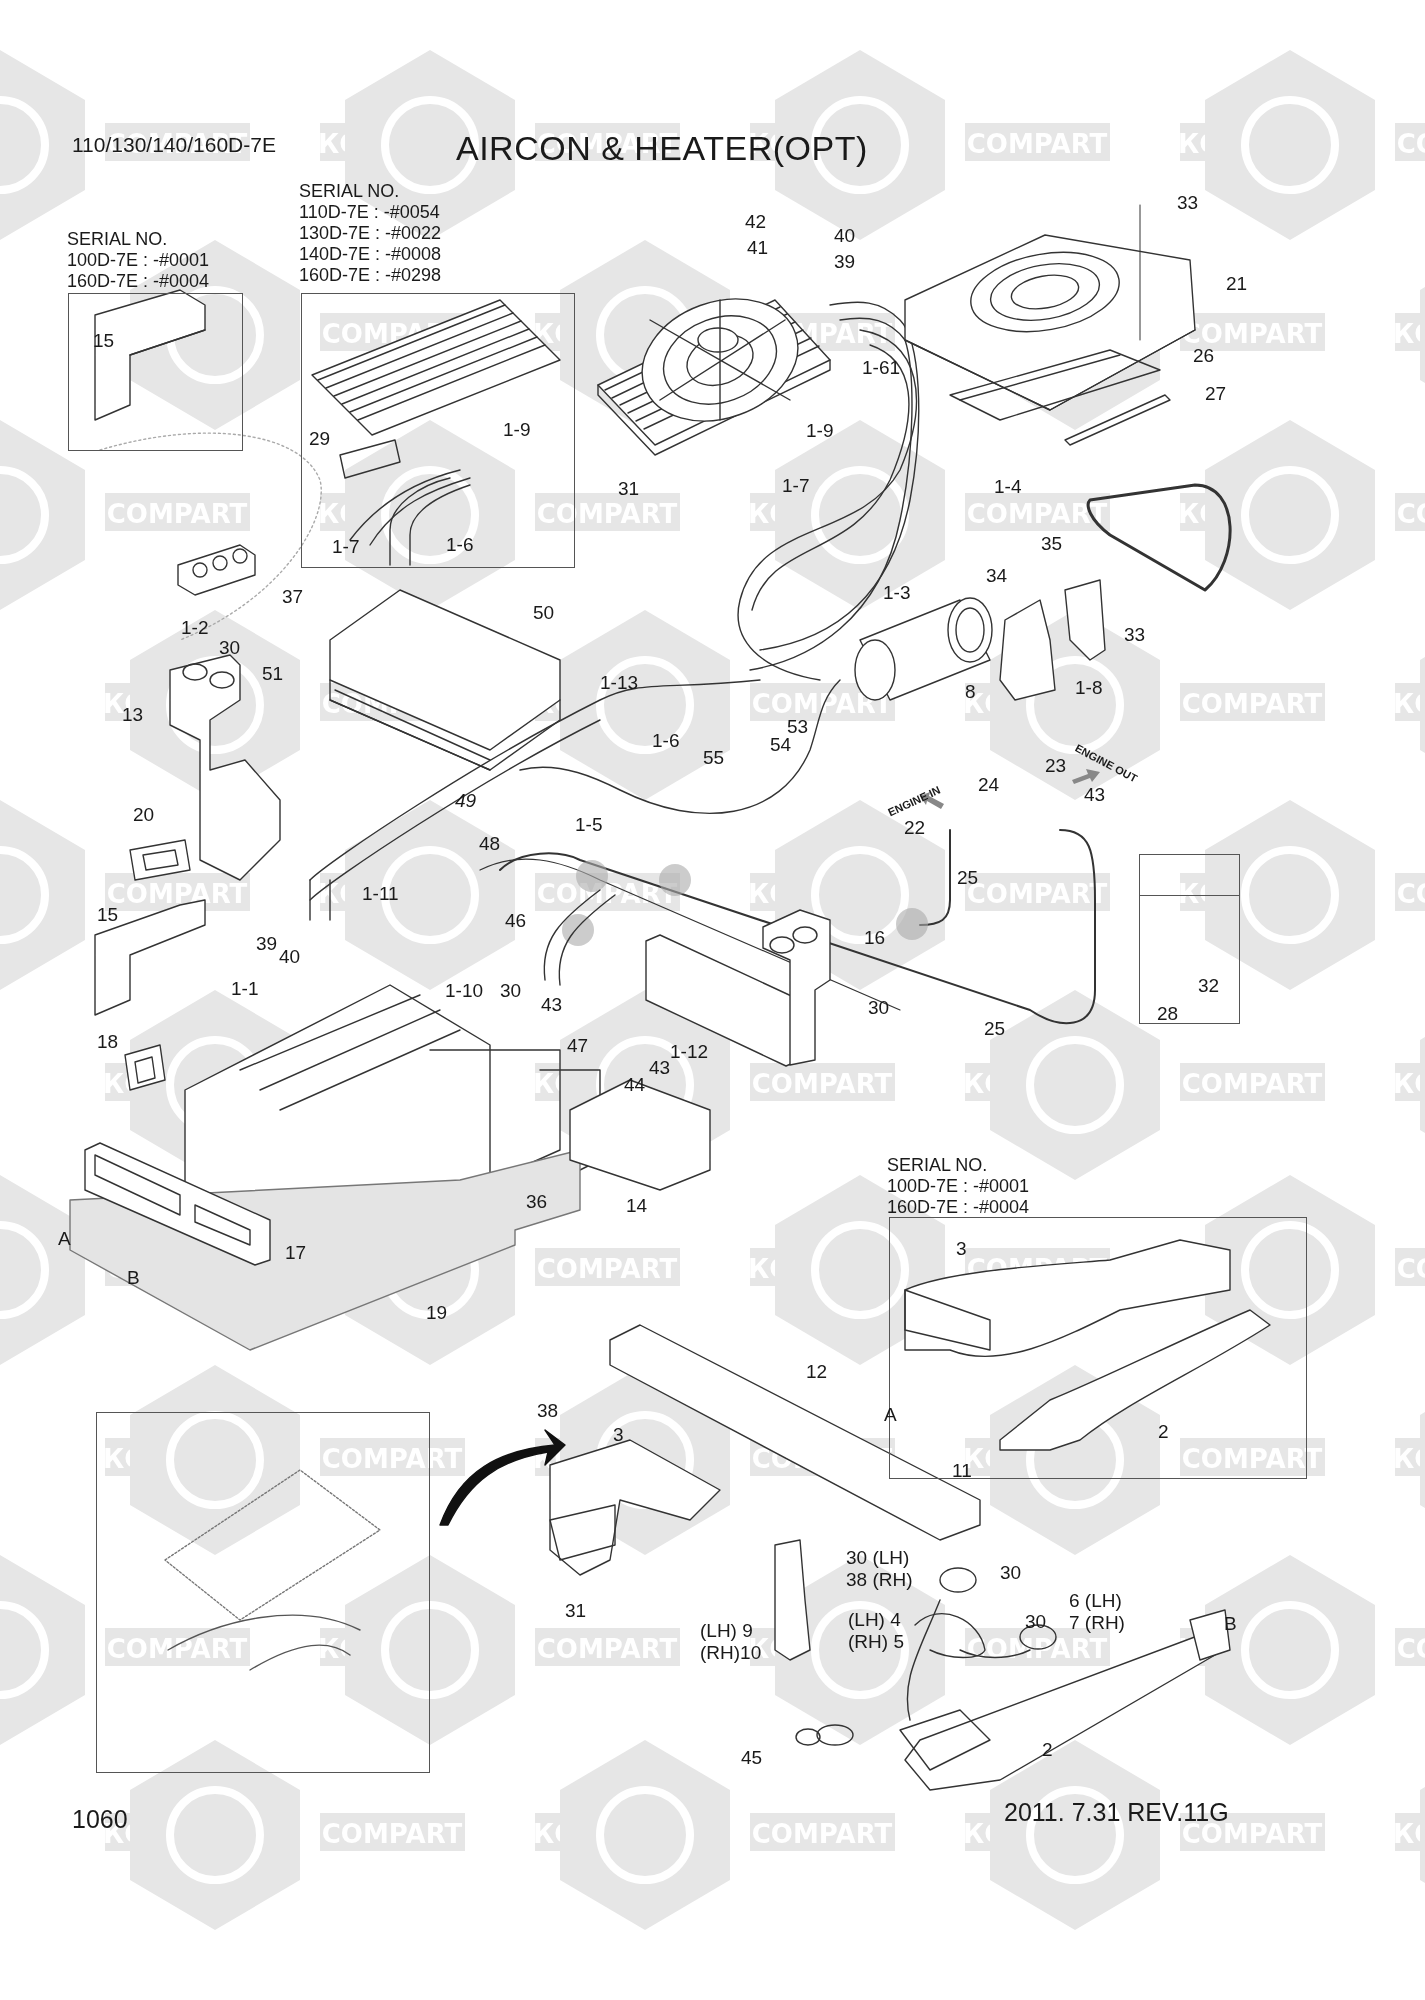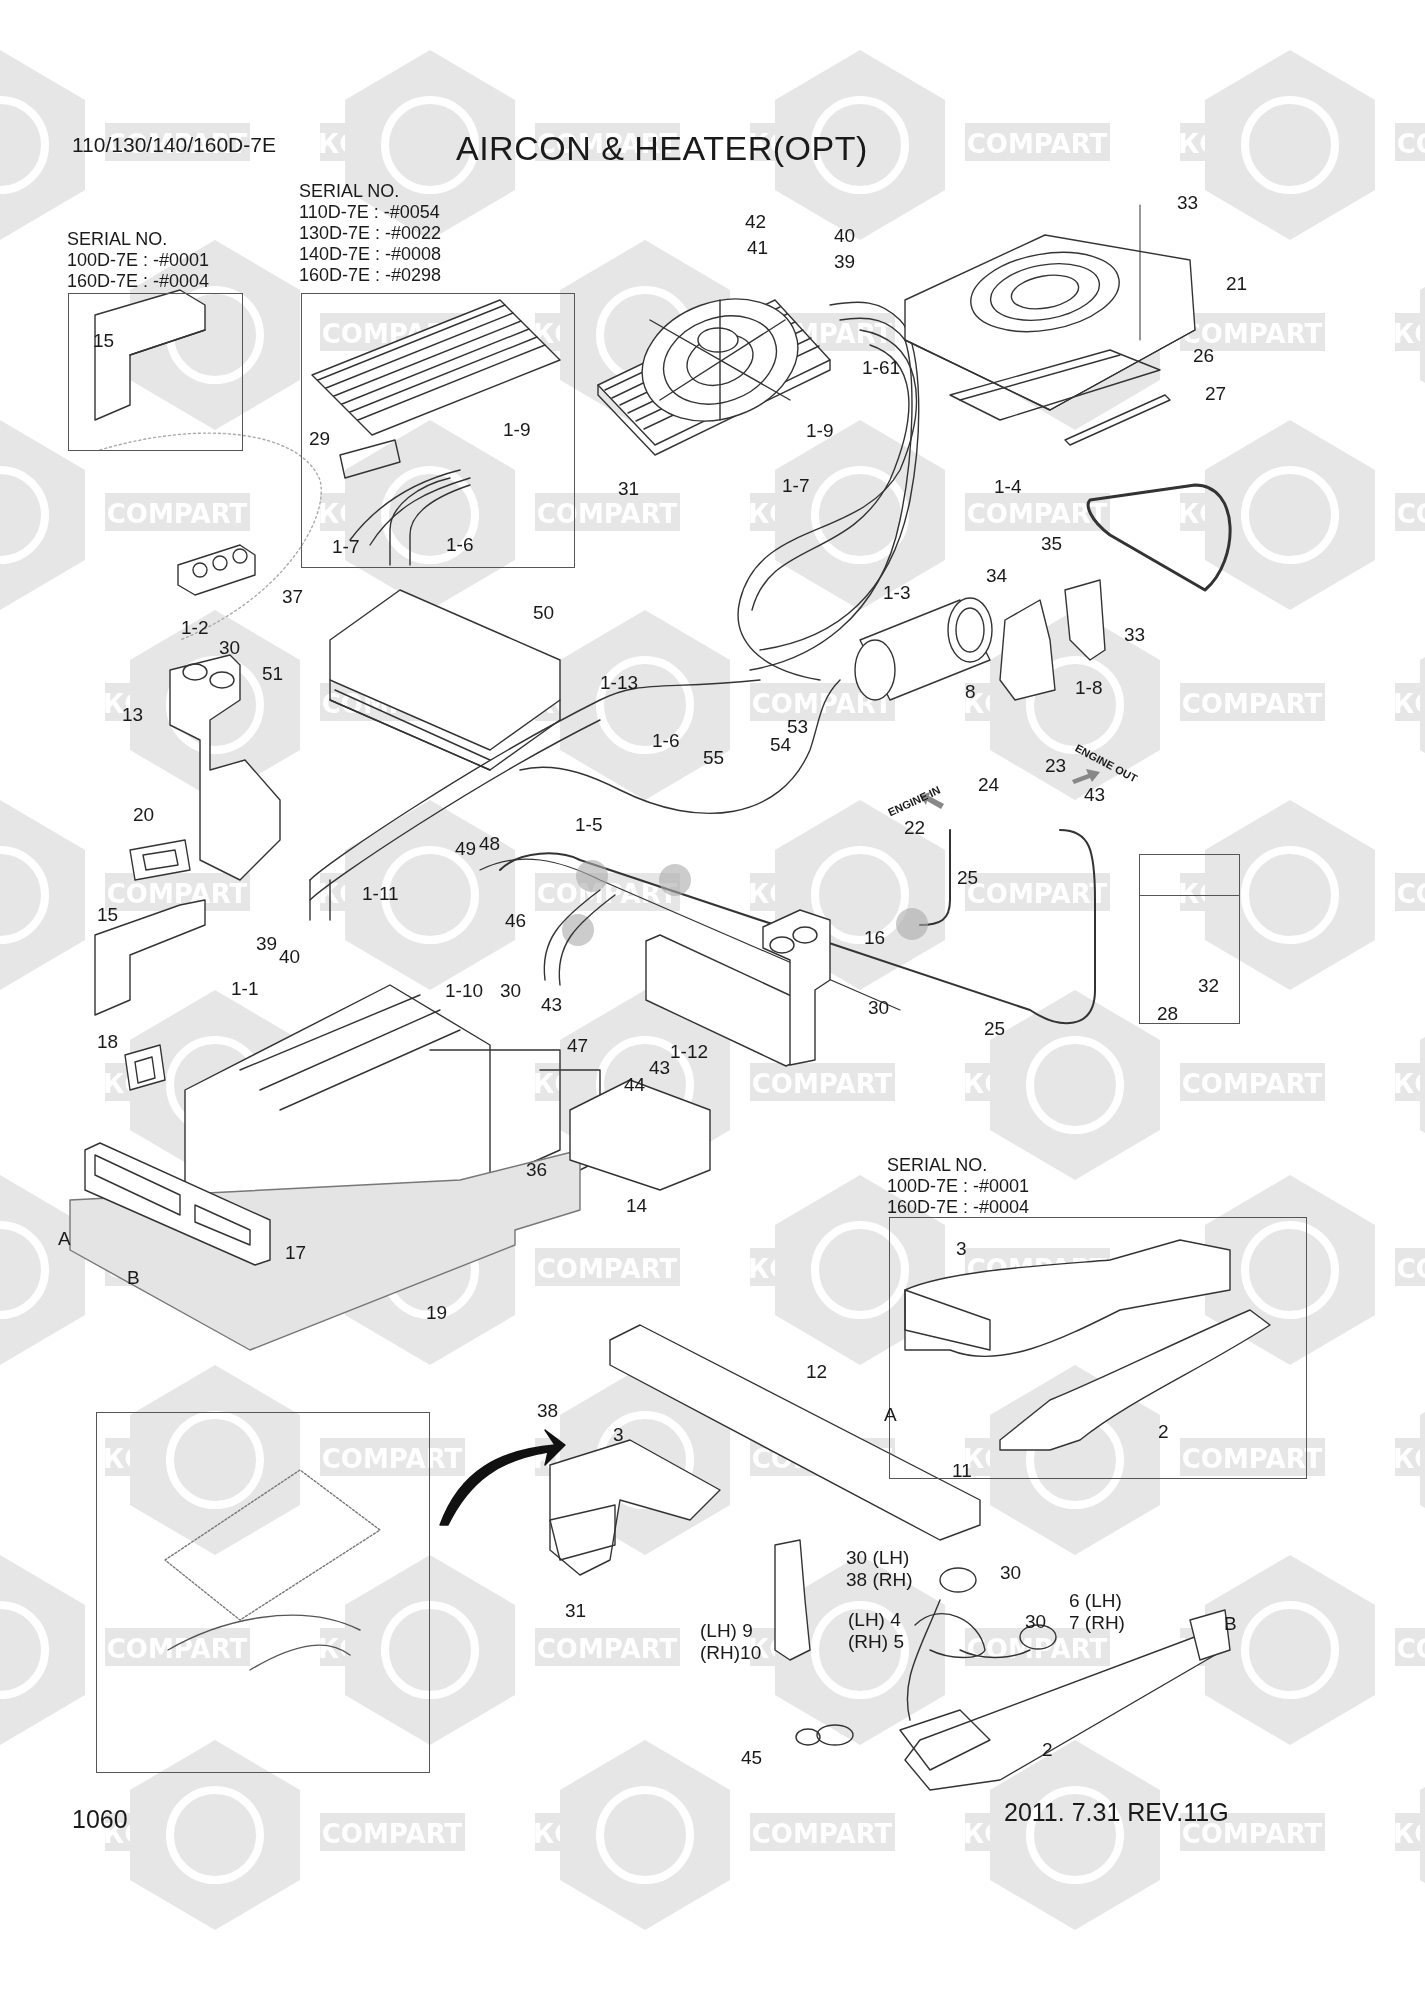--- a/index.html
+++ b/index.html
@@ -632,21 +632,21 @@
     <div class="lbl" style="left: 787px; top: 717px;">53</div>
     <div class="lbl" style="left: 770px; top: 735px;">54</div>
     <div class="lbl" style="left: 703px; top: 748px;">55</div>
     <div class="lbl" style="left: 652px; top: 731px;">1-6</div>
     <div class="lbl" style="left: 1045px; top: 756px;">23</div>
     <div class="lbl" style="left: 978px; top: 775px;">24</div>
     <div class="lbl" style="left: 1084px; top: 785px;">43</div>
     <div class="lbl" style="left: 904px; top: 818px;">22</div>
     <div class="lbl" style="left: 575px; top: 815px;">1-5</div>
     <div class="lbl" style="left: 133px; top: 805px;">20</div>
-    <div class="lbl" style="left: 455px; top: 839px;">49</div>
+    <div class="lbl" style="left: 455px; top: 791px; font-style: italic;">49</div>
     <div class="lbl" style="left: 479px; top: 834px;">48</div>
     <div class="lbl" style="left: 957px; top: 868px;">25</div>
     <div class="lbl" style="left: 362px; top: 884px;">1-11</div>
     <div class="lbl" style="left: 505px; top: 911px;">46</div>
     <div class="lbl" style="left: 97px; top: 905px;">15</div>
     <div class="lbl" style="left: 256px; top: 934px;">39</div>
     <div class="lbl" style="left: 279px; top: 947px;">40</div>
     <div class="lbl" style="left: 864px; top: 928px;">16</div>
     <div class="lbl" style="left: 445px; top: 981px;">1-10</div>
     <div class="lbl" style="left: 500px; top: 981px;">30</div>
@@ -655,21 +655,21 @@
     <div class="lbl" style="left: 231px; top: 979px;">1-1</div>
     <div class="lbl" style="left: 541px; top: 995px;">43</div>
     <div class="lbl" style="left: 868px; top: 998px;">30</div>
     <div class="lbl" style="left: 984px; top: 1019px;">25</div>
     <div class="lbl" style="left: 97px; top: 1032px;">18</div>
     <div class="lbl" style="left: 567px; top: 1036px;">47</div>
     <div class="lbl" style="left: 670px; top: 1042px;">1-12</div>
     <div class="lbl" style="left: 649px; top: 1058px;">43</div>
     <div class="lbl" style="left: 624px; top: 1075px;">44</div>
     <div class="lbl" style="left: 626px; top: 1196px;">14</div>
-    <div class="lbl" style="left: 526px; top: 1160px; text-align: right;">36</div>
+    <div class="lbl" style="left: 526px; top: 1192px; text-align: right;">36</div>
     <div class="lbl" style="left: 58px; top: 1229px;">A</div>
     <div class="lbl" style="left: 285px; top: 1243px;">17</div>
     <div class="lbl" style="left: 127px; top: 1268px;">B</div>
     <div class="lbl" style="left: 426px; top: 1291px; margin-top: 12px;">19</div>
     <div class="lbl" style="left: 956px; top: 1239px;">3</div>
     <div class="lbl" style="left: 1158px; top: 1422px;">2</div>
     <div class="lbl" style="left: 806px; top: 1362px;">12</div>
     <div class="lbl" style="left: 537px; top: 1401px;">38</div>
     <div class="lbl" style="left: 613px; top: 1425px;">3</div>
     <div class="lbl" style="left: 884px; top: 1405px;">A</div>

